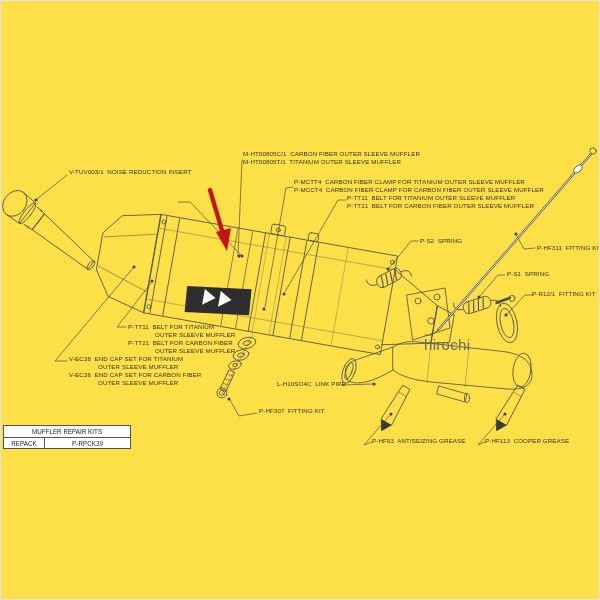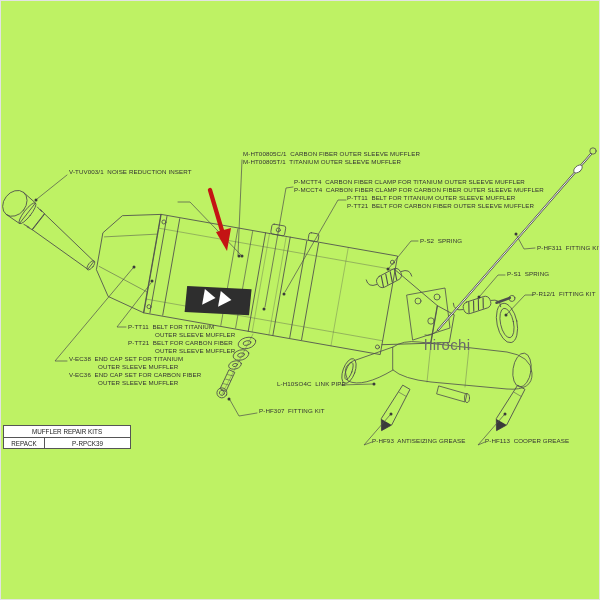--- a/index.html
+++ b/index.html
@@ -1,17 +1,17 @@
 <!DOCTYPE html>
 <html><head>
 <meta charset="utf-8">
 <style>
   html,body{margin:0;padding:0;background:#fff;}
   .stage{
-    position:relative;width:600px;height:600px;background:#bef264;
+    position:relative;width:600px;height:600px;background:#fde047;
     border:1px solid #e3e3e3;box-sizing:border-box;overflow:hidden;
     font-family:"Liberation Sans",sans-serif;
     padding-left:9px;
   }
   svg.art{position:absolute;left:0;top:0;z-index:1;}
   #label-layer{position:absolute;left:0;top:0;width:600px;height:600px;z-index:2;pointer-events:none;}
   .plabel{
     position:absolute;font-size:6.2px;line-height:8px;color:#333;
     white-space:pre;letter-spacing:0.1px;
   }

